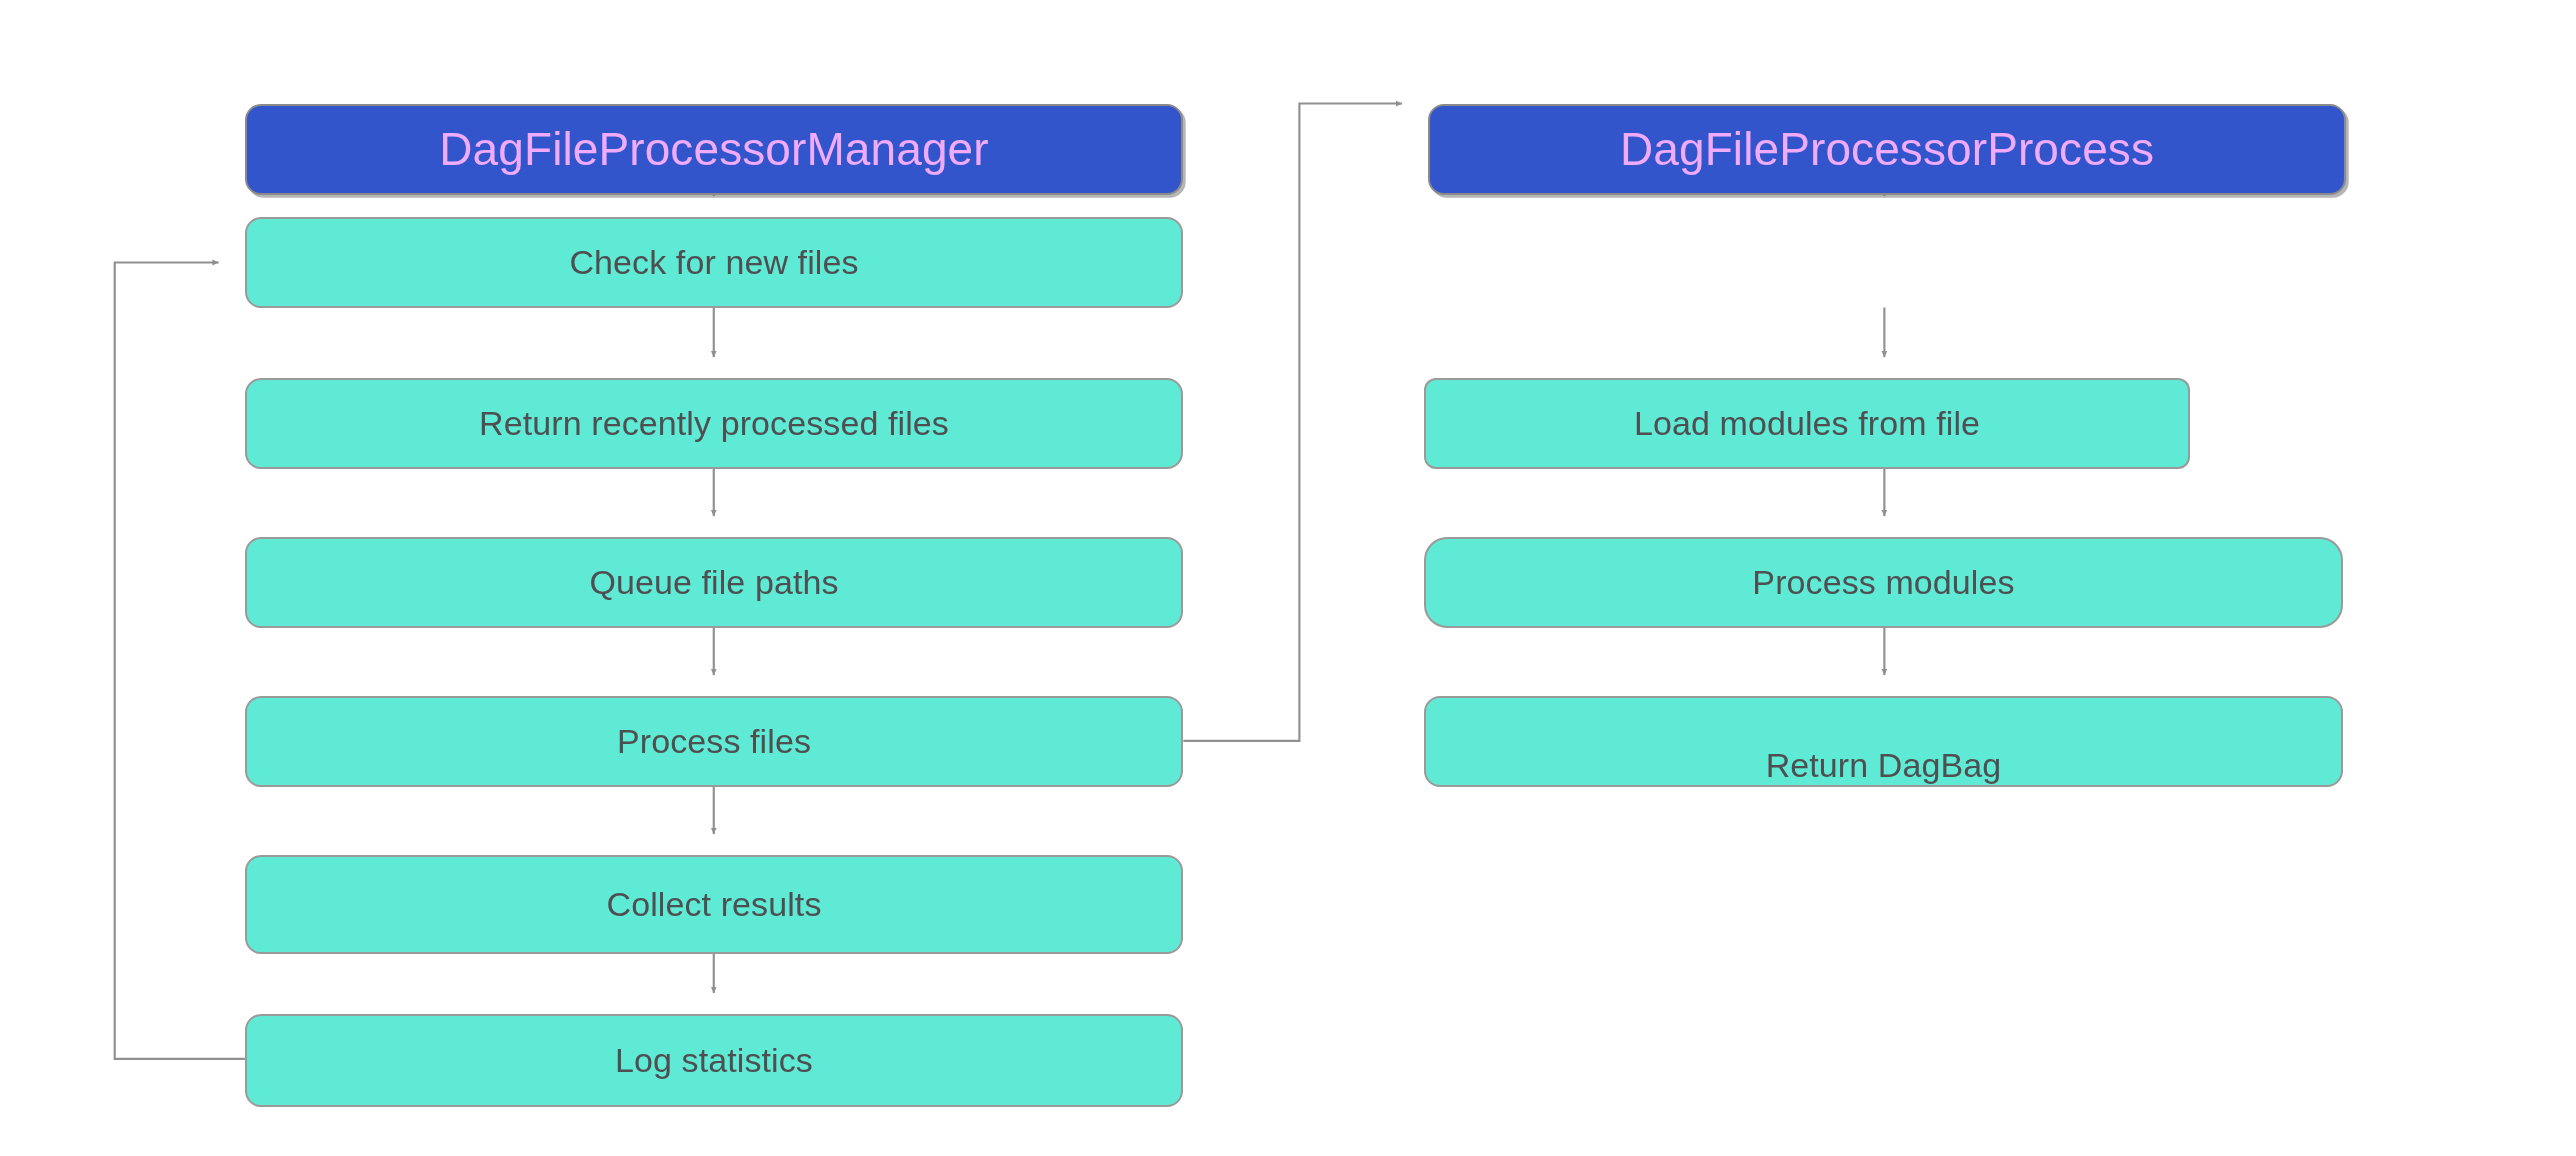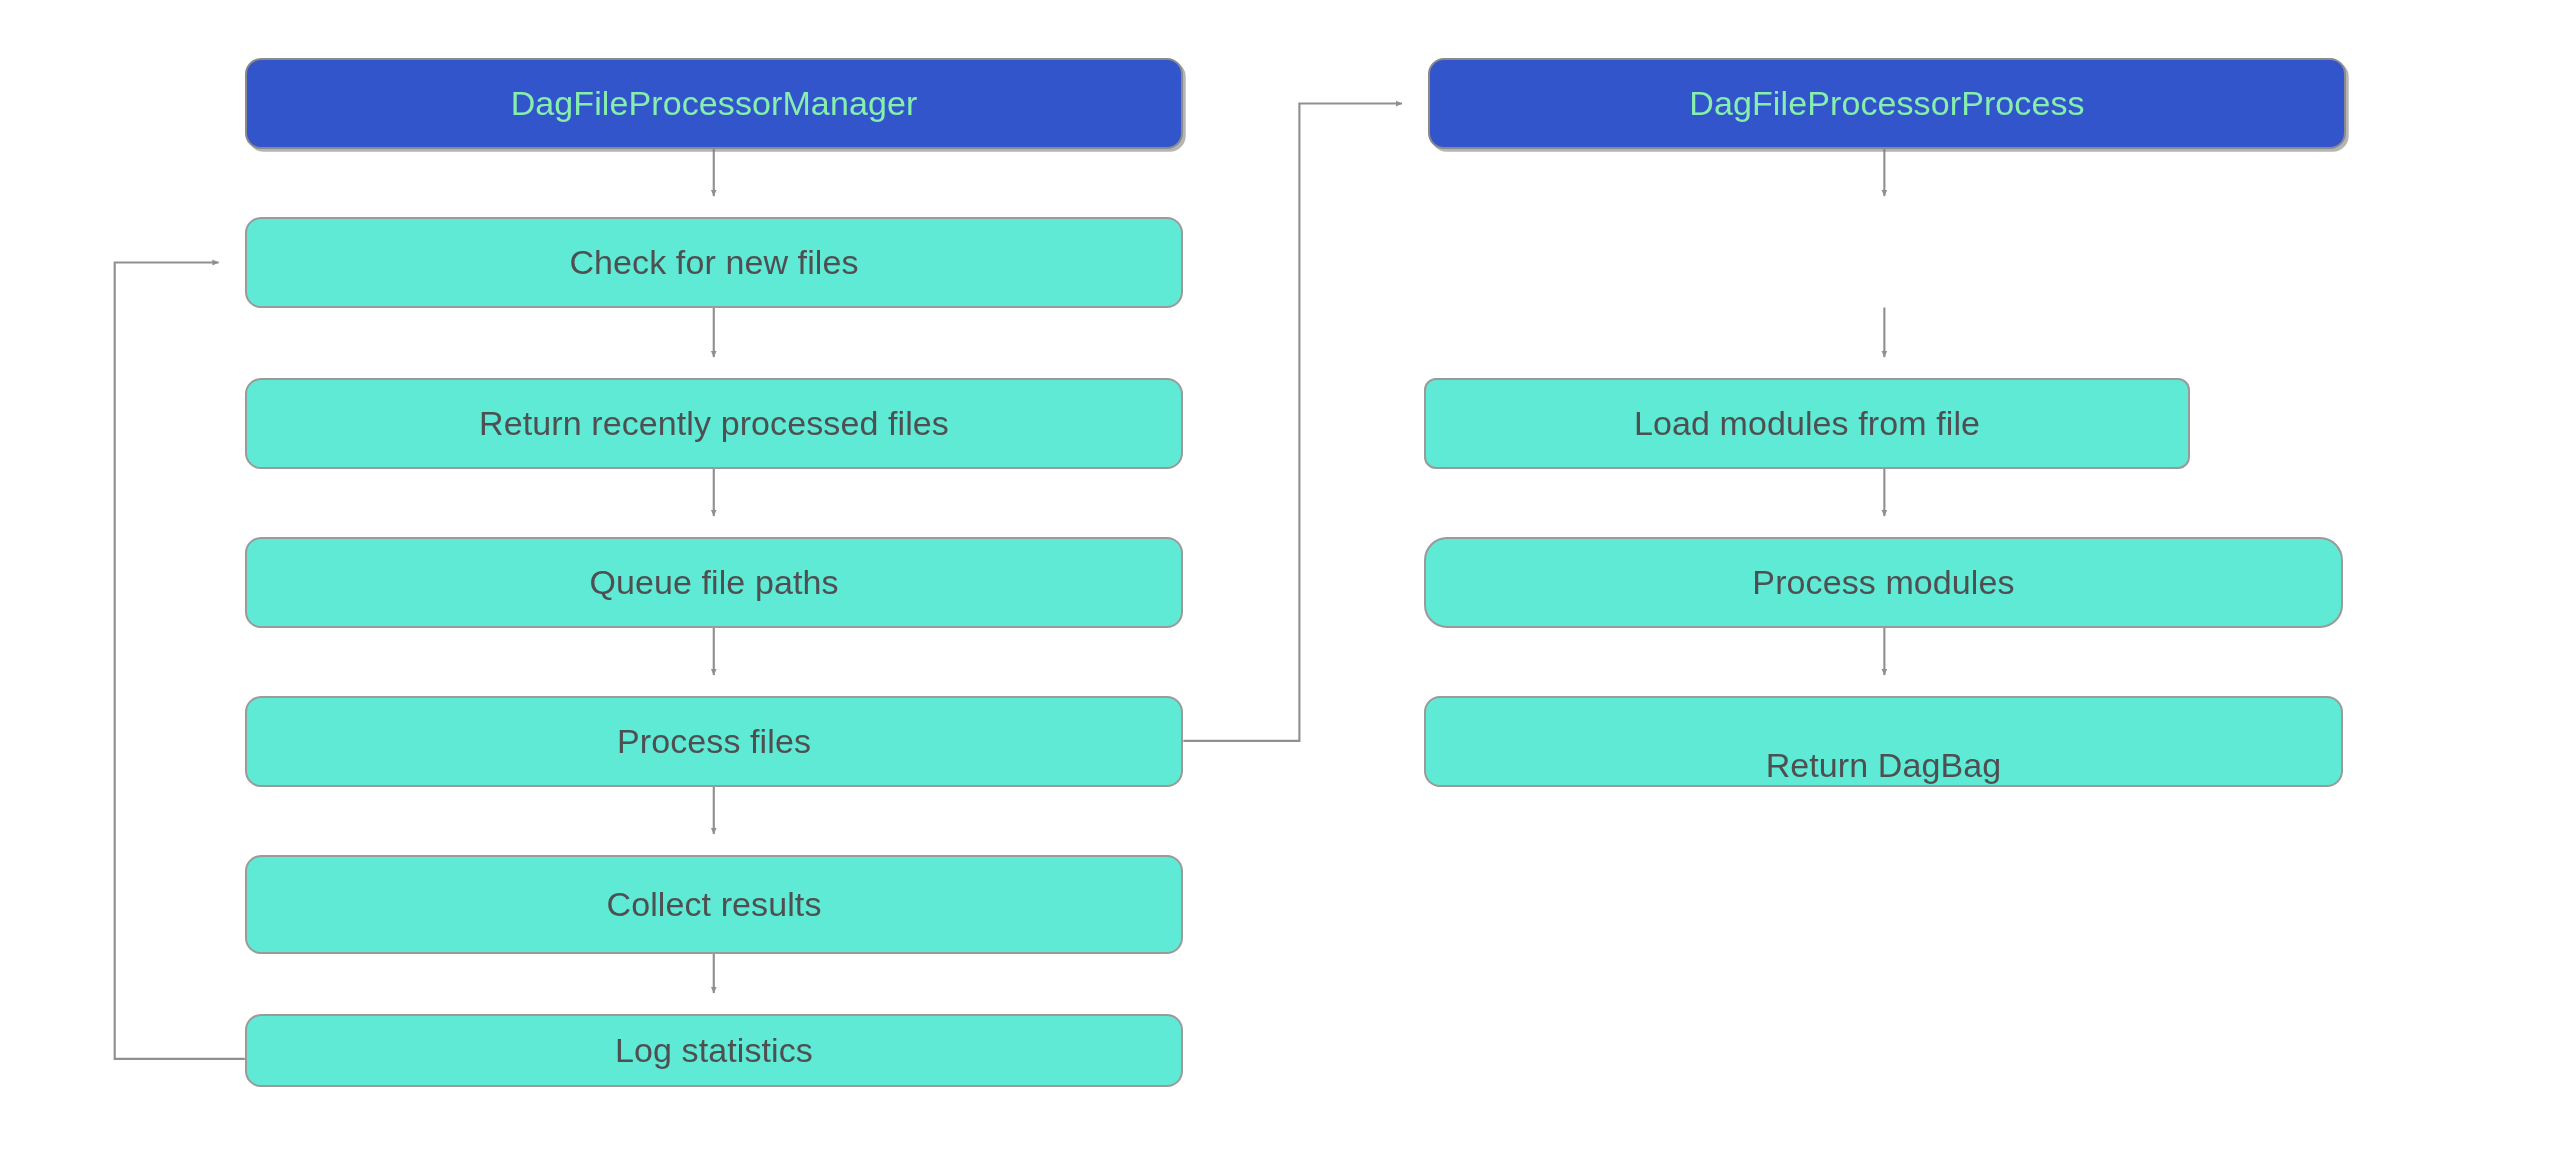--- a/index.html
+++ b/index.html
@@ -34,25 +34,26 @@
     align-items: center;
     justify-content: center;
     border-radius: 16px;
     text-align: center;
     line-height: 1.15;
     user-select: none;
   }
   .node-header {
     background: #3355CC;
     border: 2px solid #8a8a8a;
-    color: #86efac;
-    font-size: 34px;
+    color: #f0abfc;
+    font-size: 46px;
     font-weight: 400;
     letter-spacing: 0.1px;
     box-shadow: 2.7px 2.7px 0 rgba(120,120,120,0.55);
+    margin-top: 46px;
   }
   .node-step {
     background: #5eead4;
     border: 2px solid #9a9a9a;
     color: #4f4f52;
     font-size: 34px;
     font-weight: 400;
     letter-spacing: 0.1px;
   }
   .node-label {
@@ -109,21 +110,21 @@
   </div>
 
   <div class="node node-step" style="left:245px; top:696px; width:938px; height:91px;">
     <span class="node-label">Process files</span>
   </div>
 
   <div class="node node-step" style="left:245px; top:855px; width:938px; height:99px;">
     <span class="node-label">Collect results</span>
   </div>
 
-  <div class="node node-step" style="left:245px; top:1014px; width:938px; height:73px;">
+  <div class="node node-step" style="left:245px; top:1014px; width:938px; height:93px;">
     <span class="node-label">Log statistics</span>
   </div>
 
   <div class="node node-header" style="left:1428px; top:58px; width:918px; height:91px;">
     <span class="node-label">DagFileProcessorProcess</span>
   </div>
 
 
   <div class="node node-step" style="left:1424px; top:378px; width:766px; height:91px;border-radius:12px;">
     <span class="node-label">Load modules from file</span>

